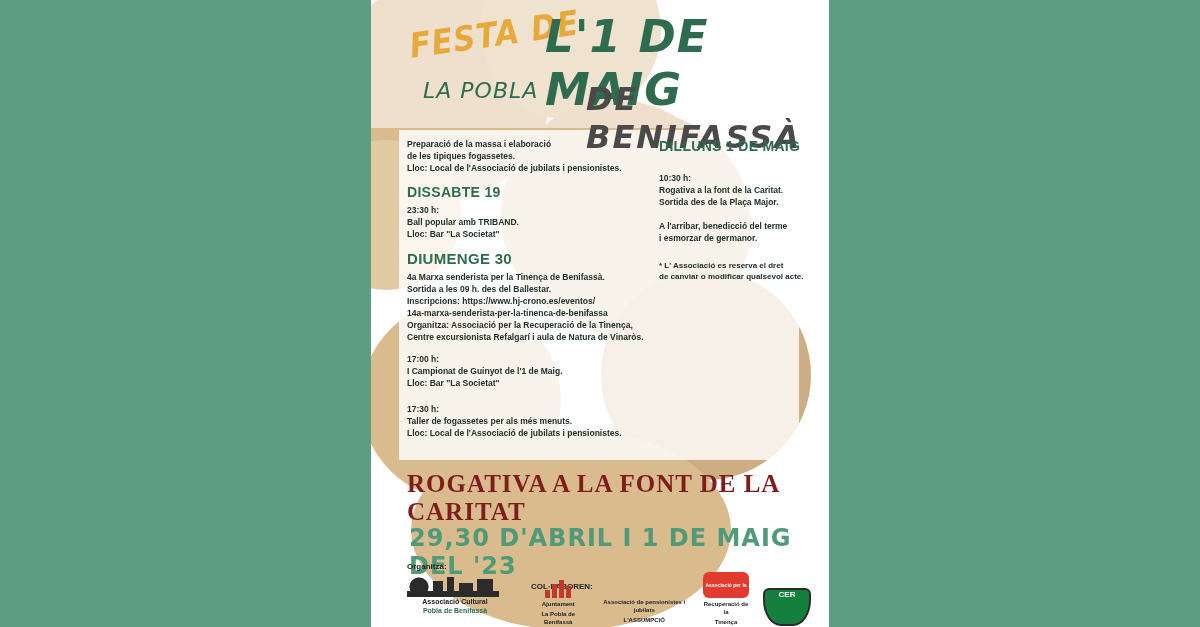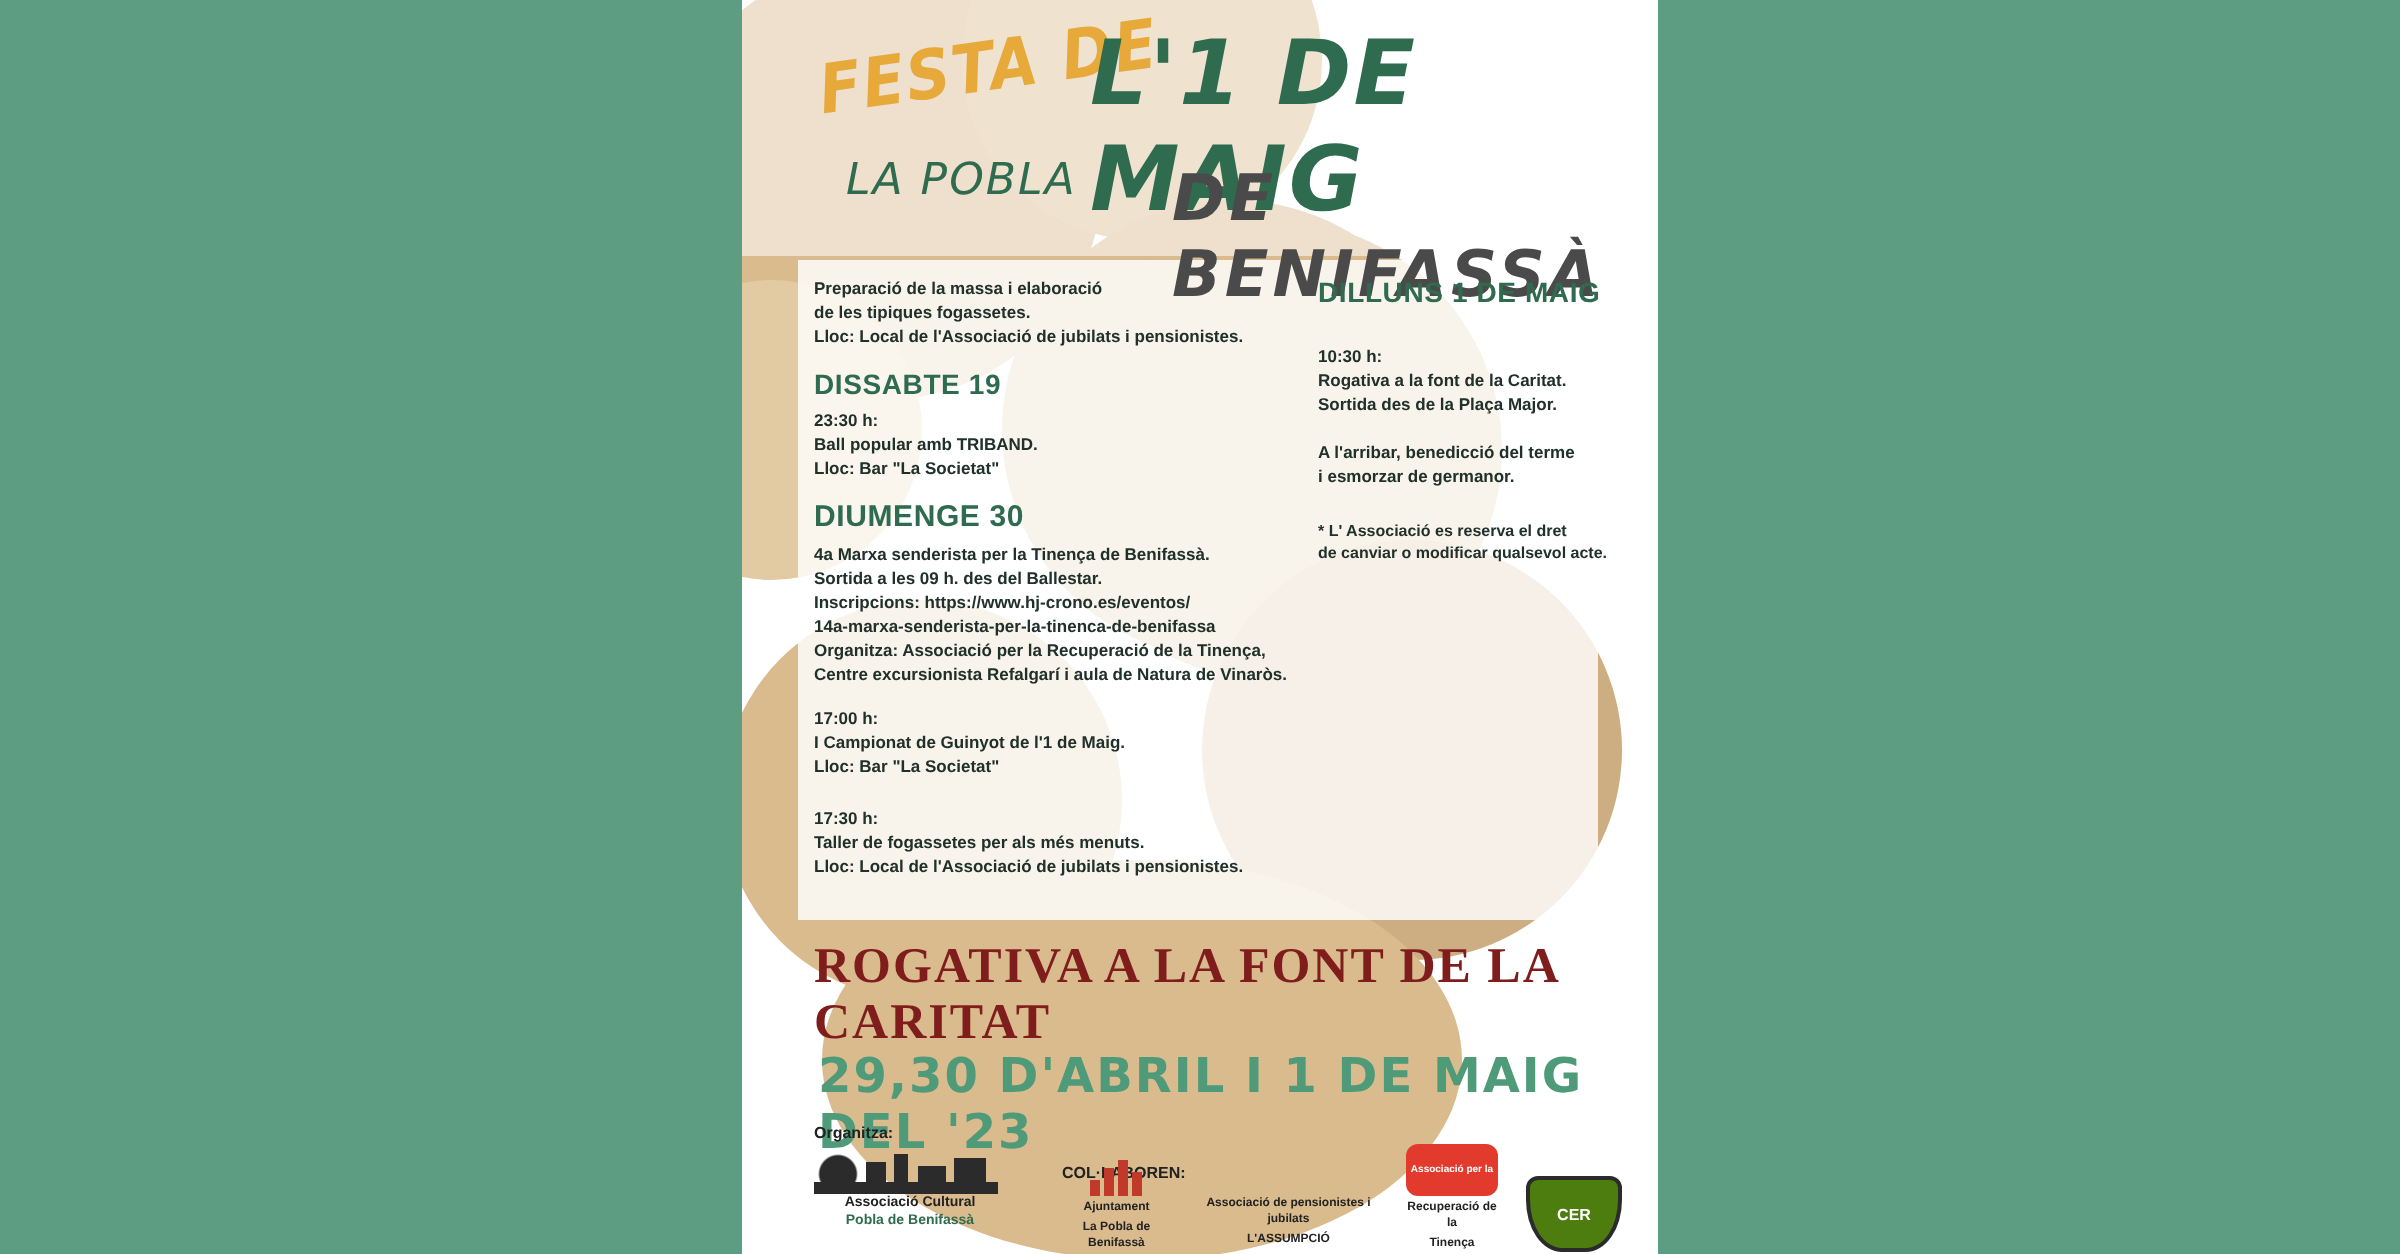--- a/index.html
+++ b/index.html
@@ -176,24 +176,24 @@
   .pill {
     width: 46px; height: 26px; border-radius: 6px;
     background: #e23b2e;
     display: flex; align-items: center; justify-content: center;
     color: #fff; font-size: 5px; font-weight: bold; text-align: center; line-height: 6px;
     padding: 2px;
     box-sizing: border-box;
   }
   .shield {
     width: 44px; height: 34px;
-    background: #4d7c0f;
+    background: #15803d;
     border: 2px solid #2b2b2b;
     border-radius: 6px 6px 18px 18px / 6px 6px 26px 26px;
-    display: flex; align-items: center; justify-content: center;
+    display: flex; justify-content: center;
     color: #fff; font-size: 8px; font-weight: bold;
   }
 </style>
 </head>
 <body>
 
 <div id="stage">
   <div id="poster">
 
     <div class="circ" style="left:-40px; top:-20px; width:220px; height:220px;"></div>

